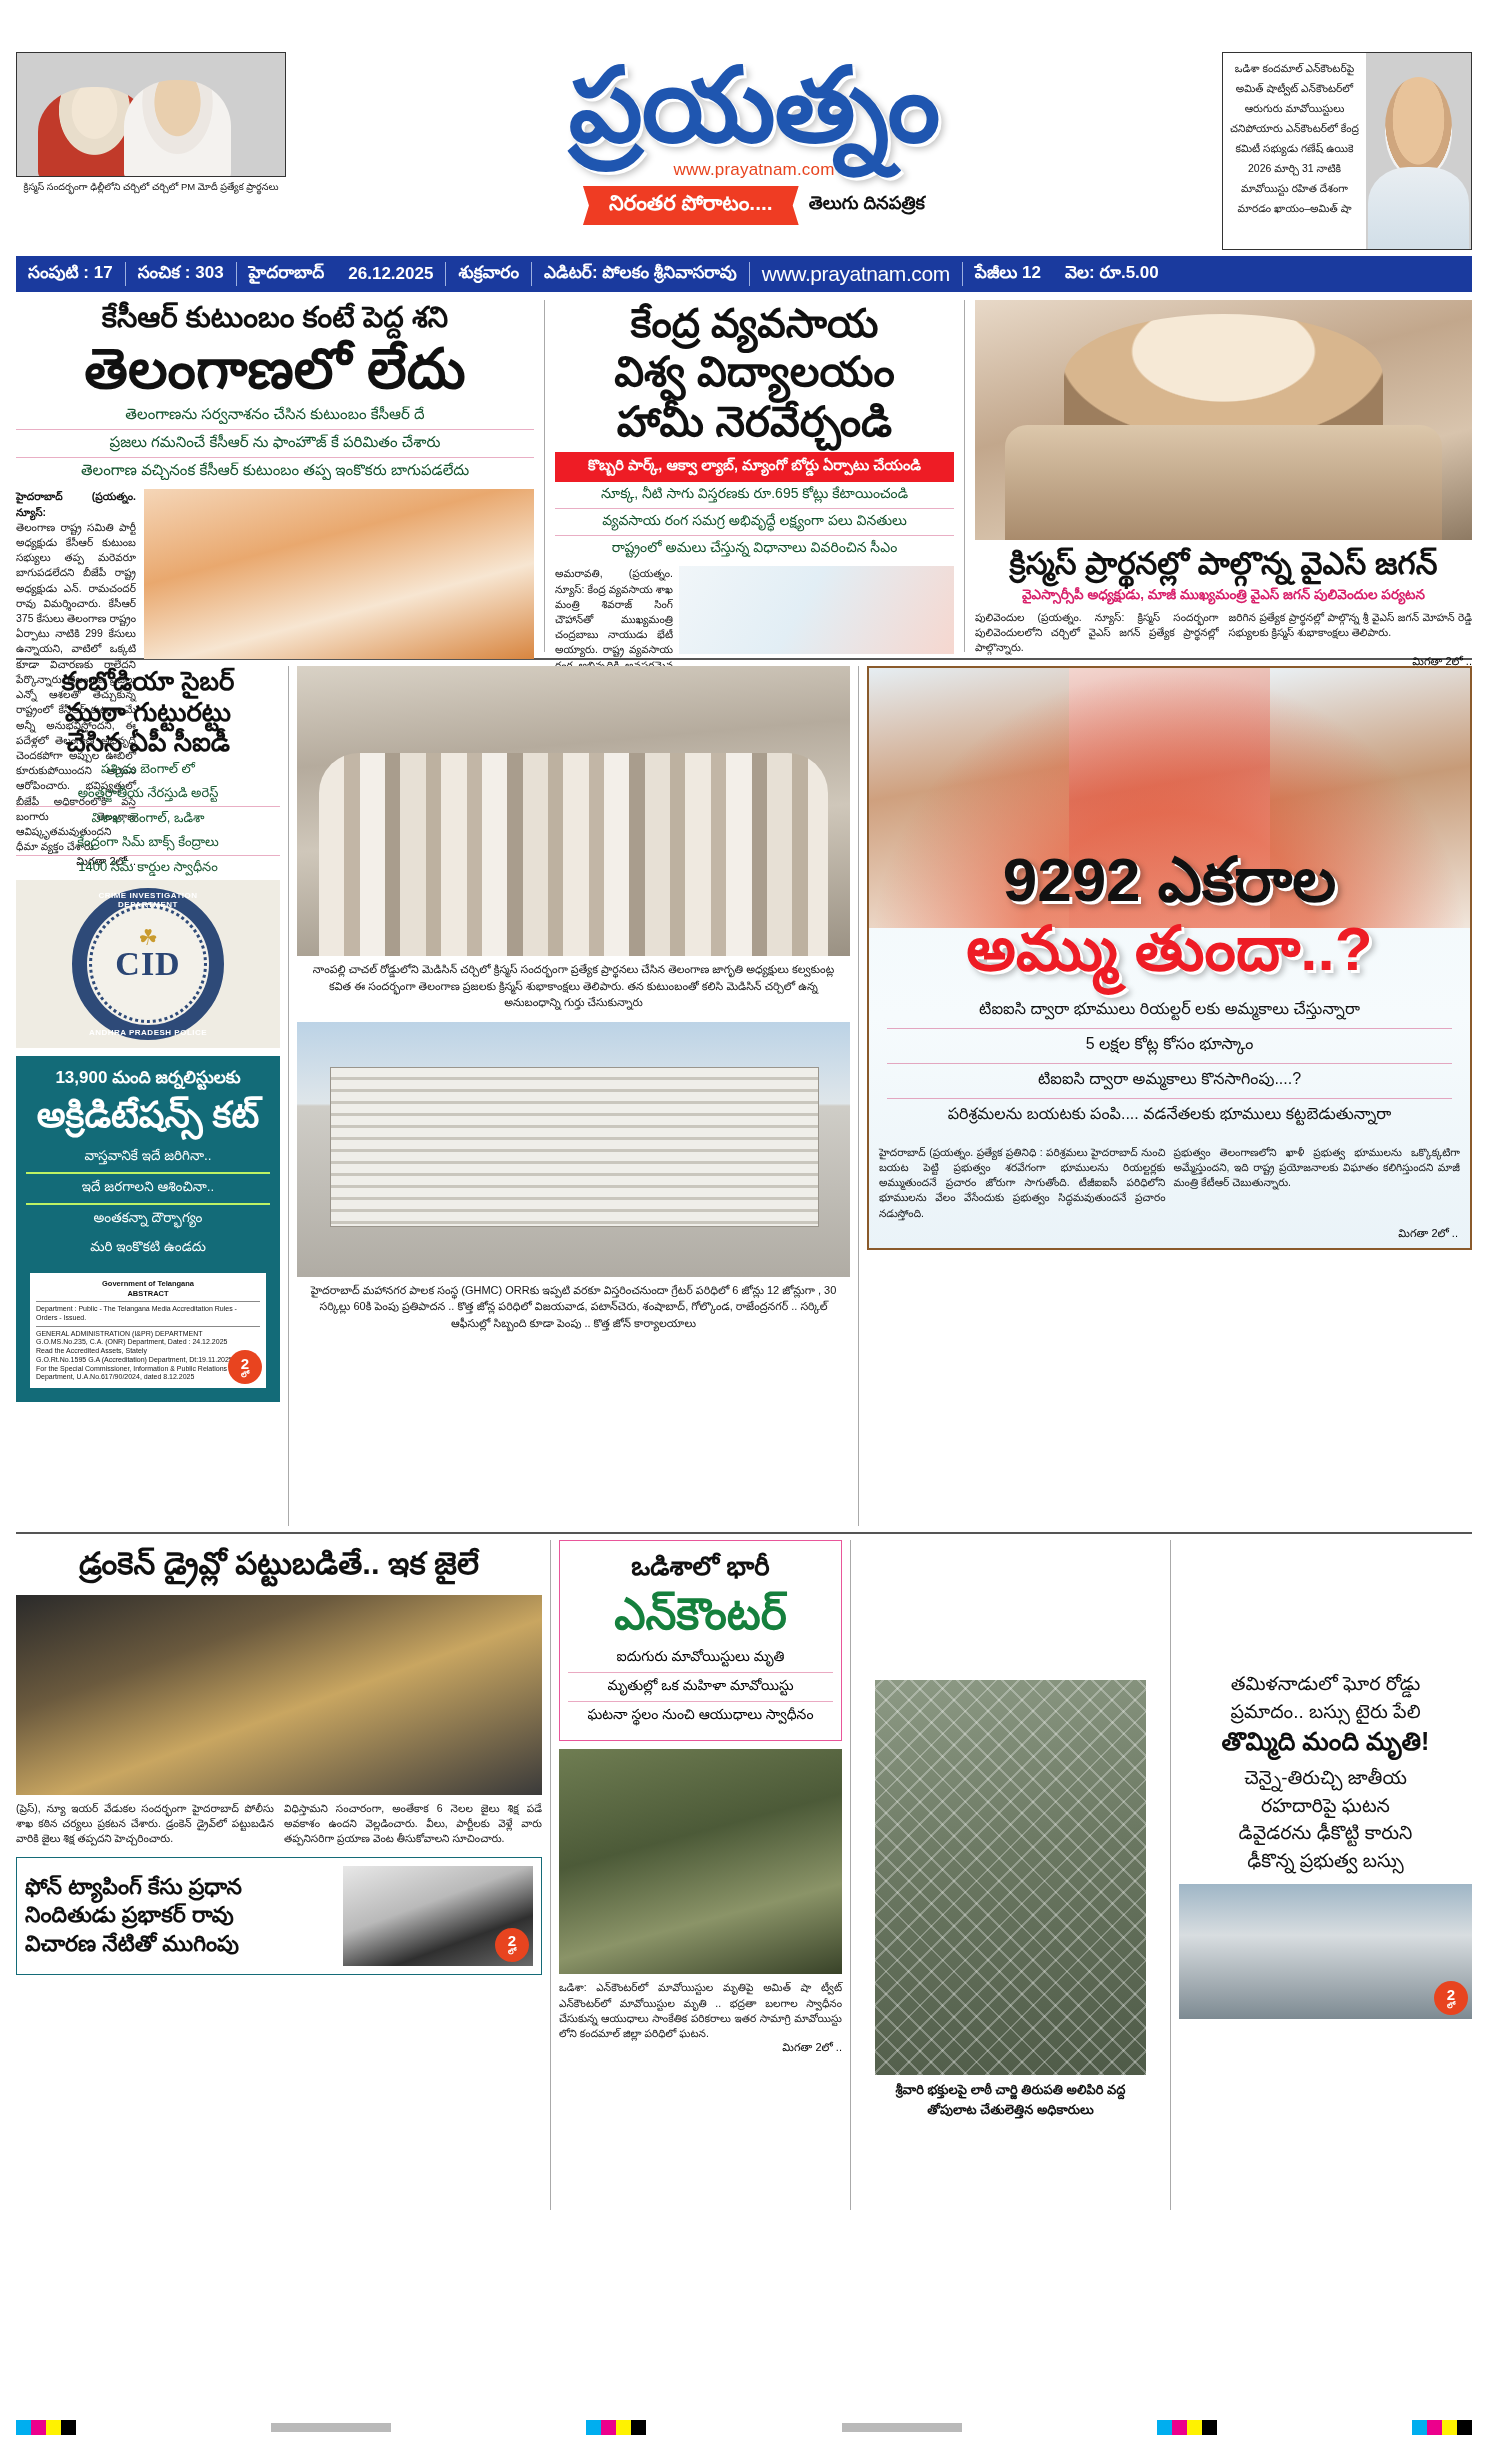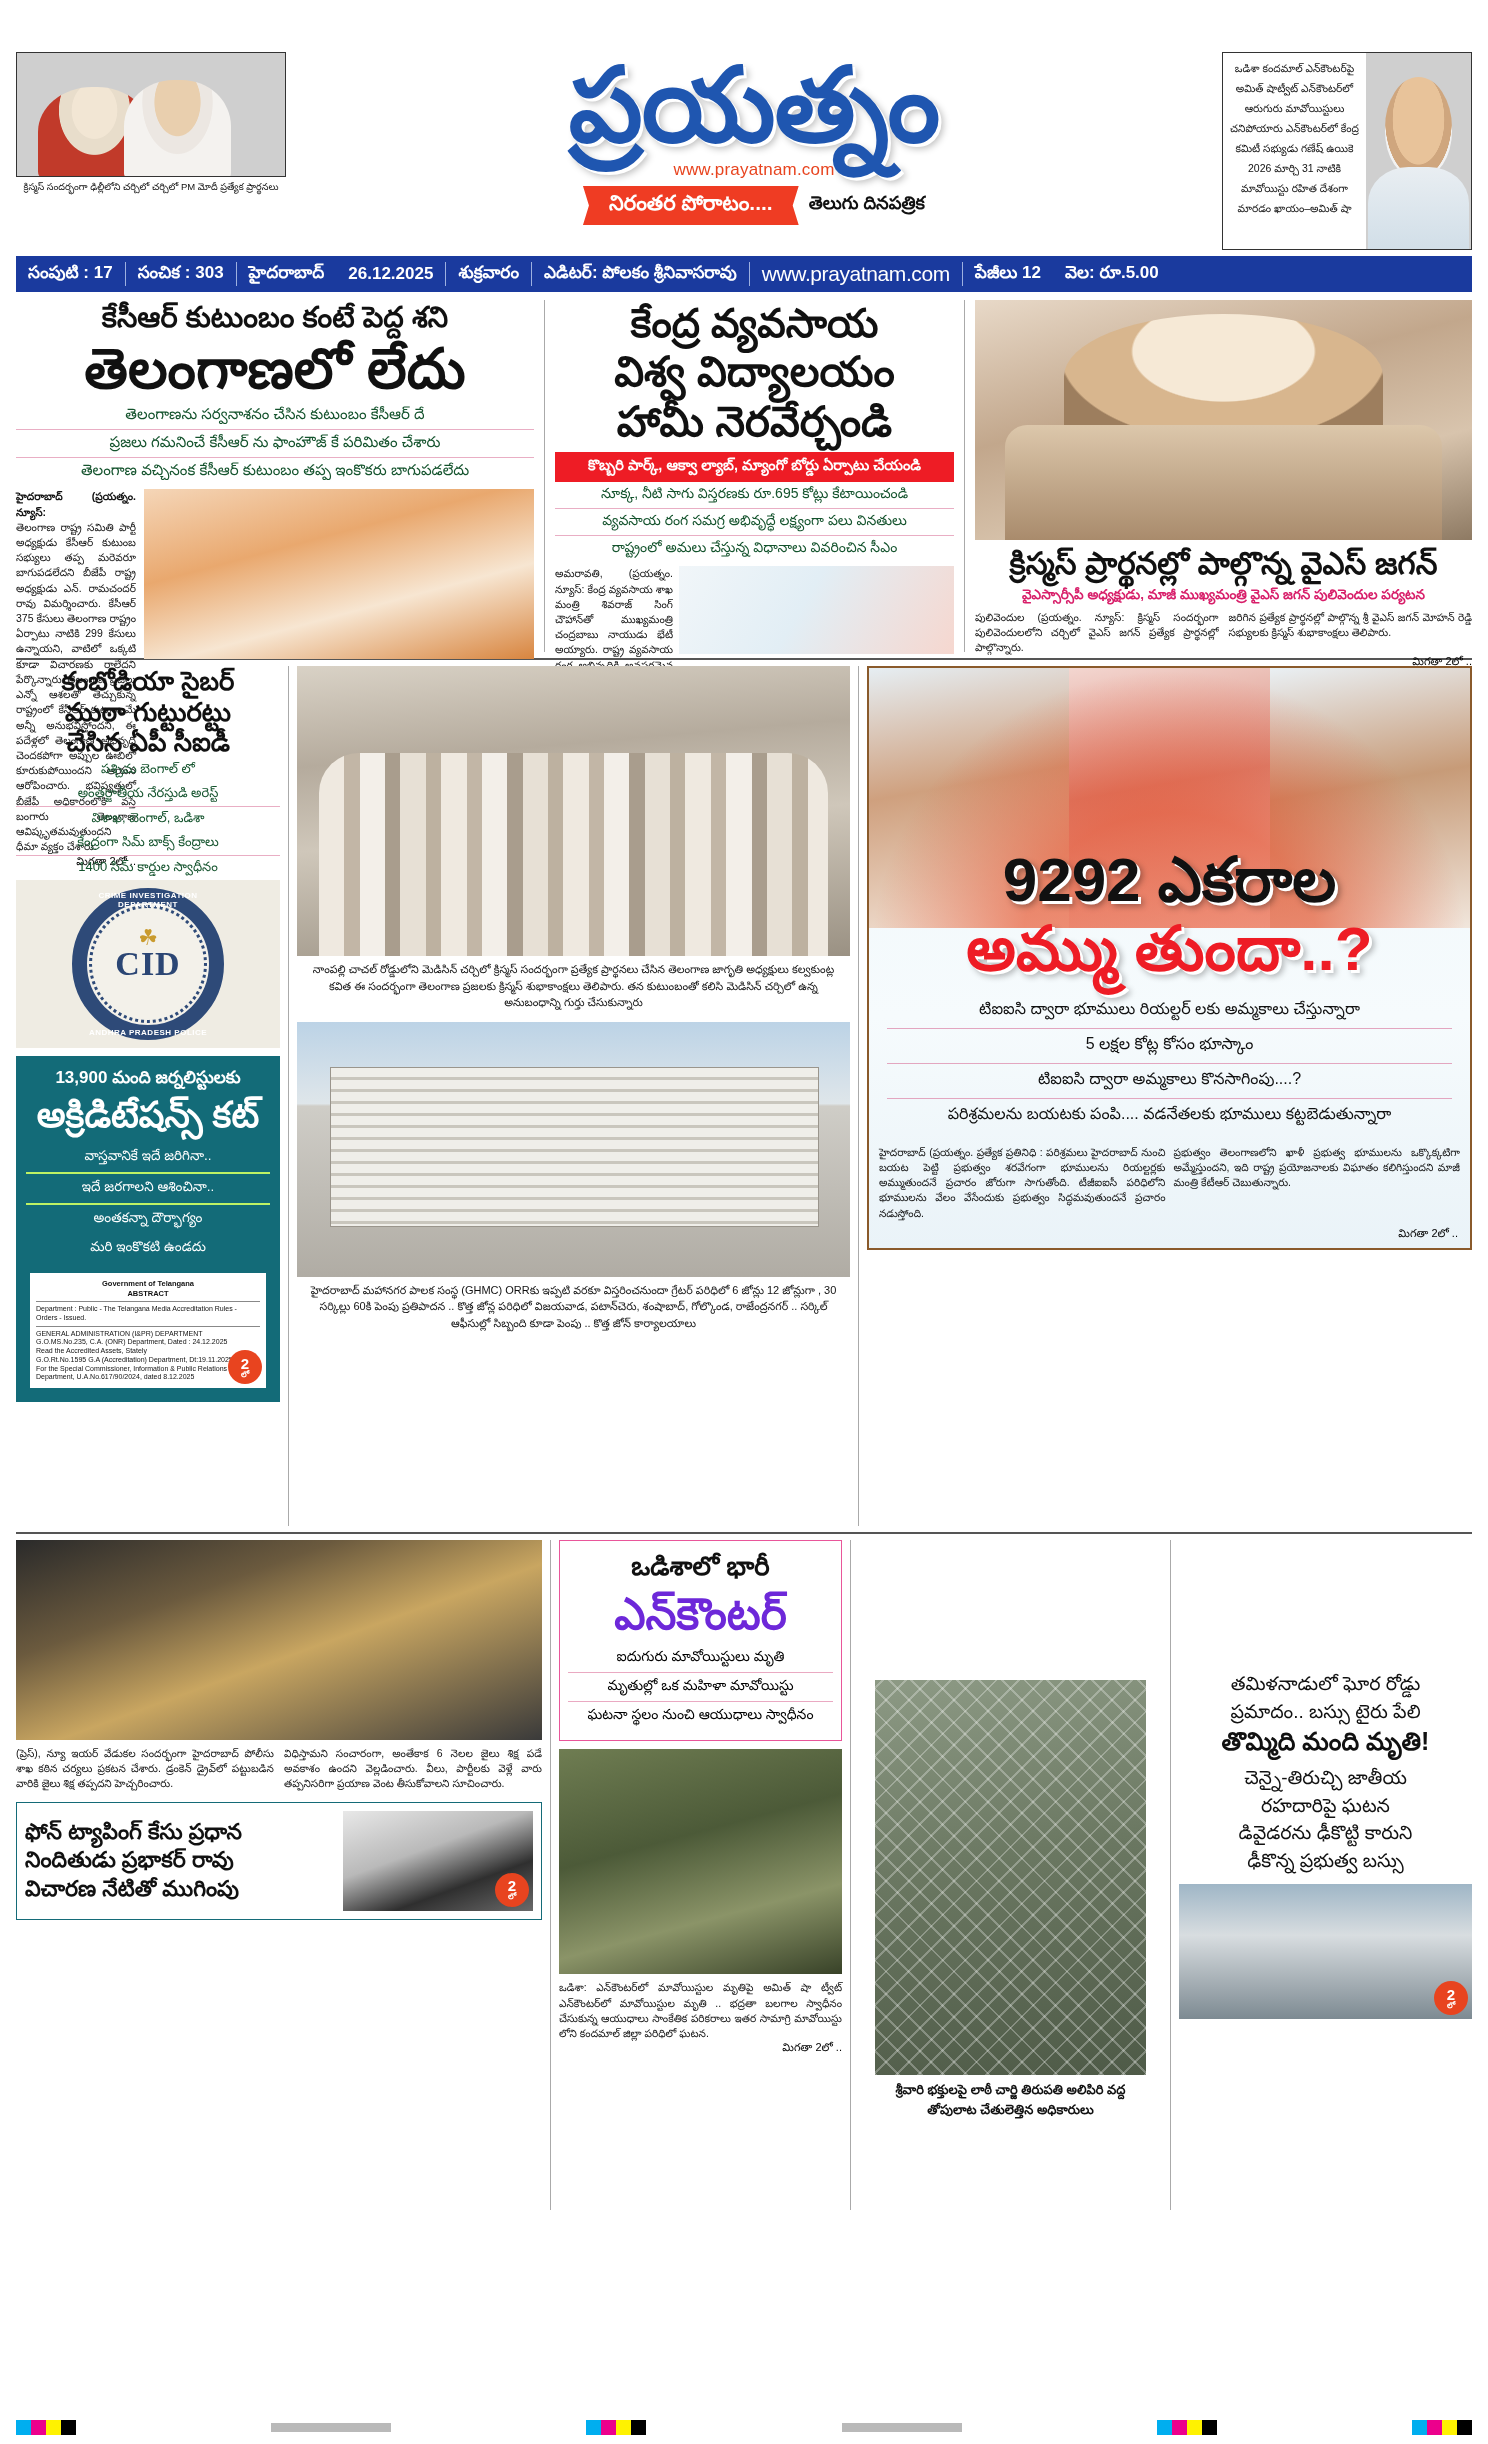--- a/index.html
+++ b/index.html
@@ -193,21 +193,21 @@
   .hero-subs { padding: 10px 18px 8px; }
   .hero-subs .s { text-align:center; font-size:16px; color:#111; padding: 6px 0; }
   .hero-subs .s.bd { border-bottom: 1.5px solid #e3a6c0; }
 
   
   .band-hl { font-size: 31px; font-weight:700; text-align:center; color:#111; padding: 6px 0; }
 
   
   .odisha-box { border:1.5px solid #e9569a; padding: 10px 8px; text-align:center; }
   .odisha-box .t1 { font-size: 26px; font-weight:700; color:#111; }
-  .odisha-box .t2 { font-size: 44px; font-weight:700; color:#6d28d9; line-height:1.1; margin: 2px 0 6px; }
+  .odisha-box .t2 { font-size: 44px; font-weight:700; color:#15803d; line-height:1.1; margin: 2px 0 6px; }
   .odisha-box .sl { font-size: 14px; padding: 4px 0; }
   .odisha-box .sl.bd { border-bottom: 1px solid #eaa9c2; }
 
   
   .tap-box { border:1.5px solid #146b78; padding: 8px; display:flex; gap:8px; align-items:center; }
   .tap-txt { flex:1; font-size: 22px; font-weight:700; line-height:1.3; color:#111; }
 
   
   .tn { text-align:center; }
   .tn .a { font-size: 19px; line-height:1.45; color:#111; }
@@ -391,20 +391,21 @@
         <div class="more" style="padding:0 12px 6px;">మిగతా 2లో ..</div>
       </div>
     </div>
   </div>
 
   <div class="rule" style="margin:6px 0;"></div>
 
   <div style="display:flex; height:670px;">
 
     <div style="width:534px; padding-right:8px;">
+      <div class="band-hl">డ్రంకెన్ డ్రైవ్లో పట్టుబడితే.. ఇక జైలే</div>
       <div class="ph beer" style="height:200px;"></div>
       <div style="display:flex; gap:10px; margin-top:6px;">
         <div class="body-txt" style="flex:1;">(ప్రెస్), న్యూ ఇయర్ వేడుకల సందర్భంగా హైదరాబాద్ పోలీసు శాఖ కఠిన చర్యలు ప్రకటన చేశారు. డ్రంకెన్ డ్రైవ్‌లో పట్టుబడిన వారికి జైలు శిక్ష తప్పదని హెచ్చరించారు.</div>
         <div class="body-txt" style="flex:1;">విధిస్తామని సంచారంగా, అంతేకాక 6 నెలల జైలు శిక్ష పడే అవకాశం ఉందని వెల్లడించారు. వీలు, పార్టీలకు వెళ్లే వారు తప్పనిసరిగా ప్రయాణ వెంట తీసుకోవాలని సూచించారు.</div>
       </div>
       <div class="tap-box" style="margin-top:10px;align-items:center;">
         <div class="tap-txt">
           <div>ఫోన్ ట్యాపింగ్ కేసు ప్రధాన</div>
           <div>నిందితుడు ప్రభాకర్ రావు</div>
           <div>విచారణ నేటితో ముగింపు</div>

